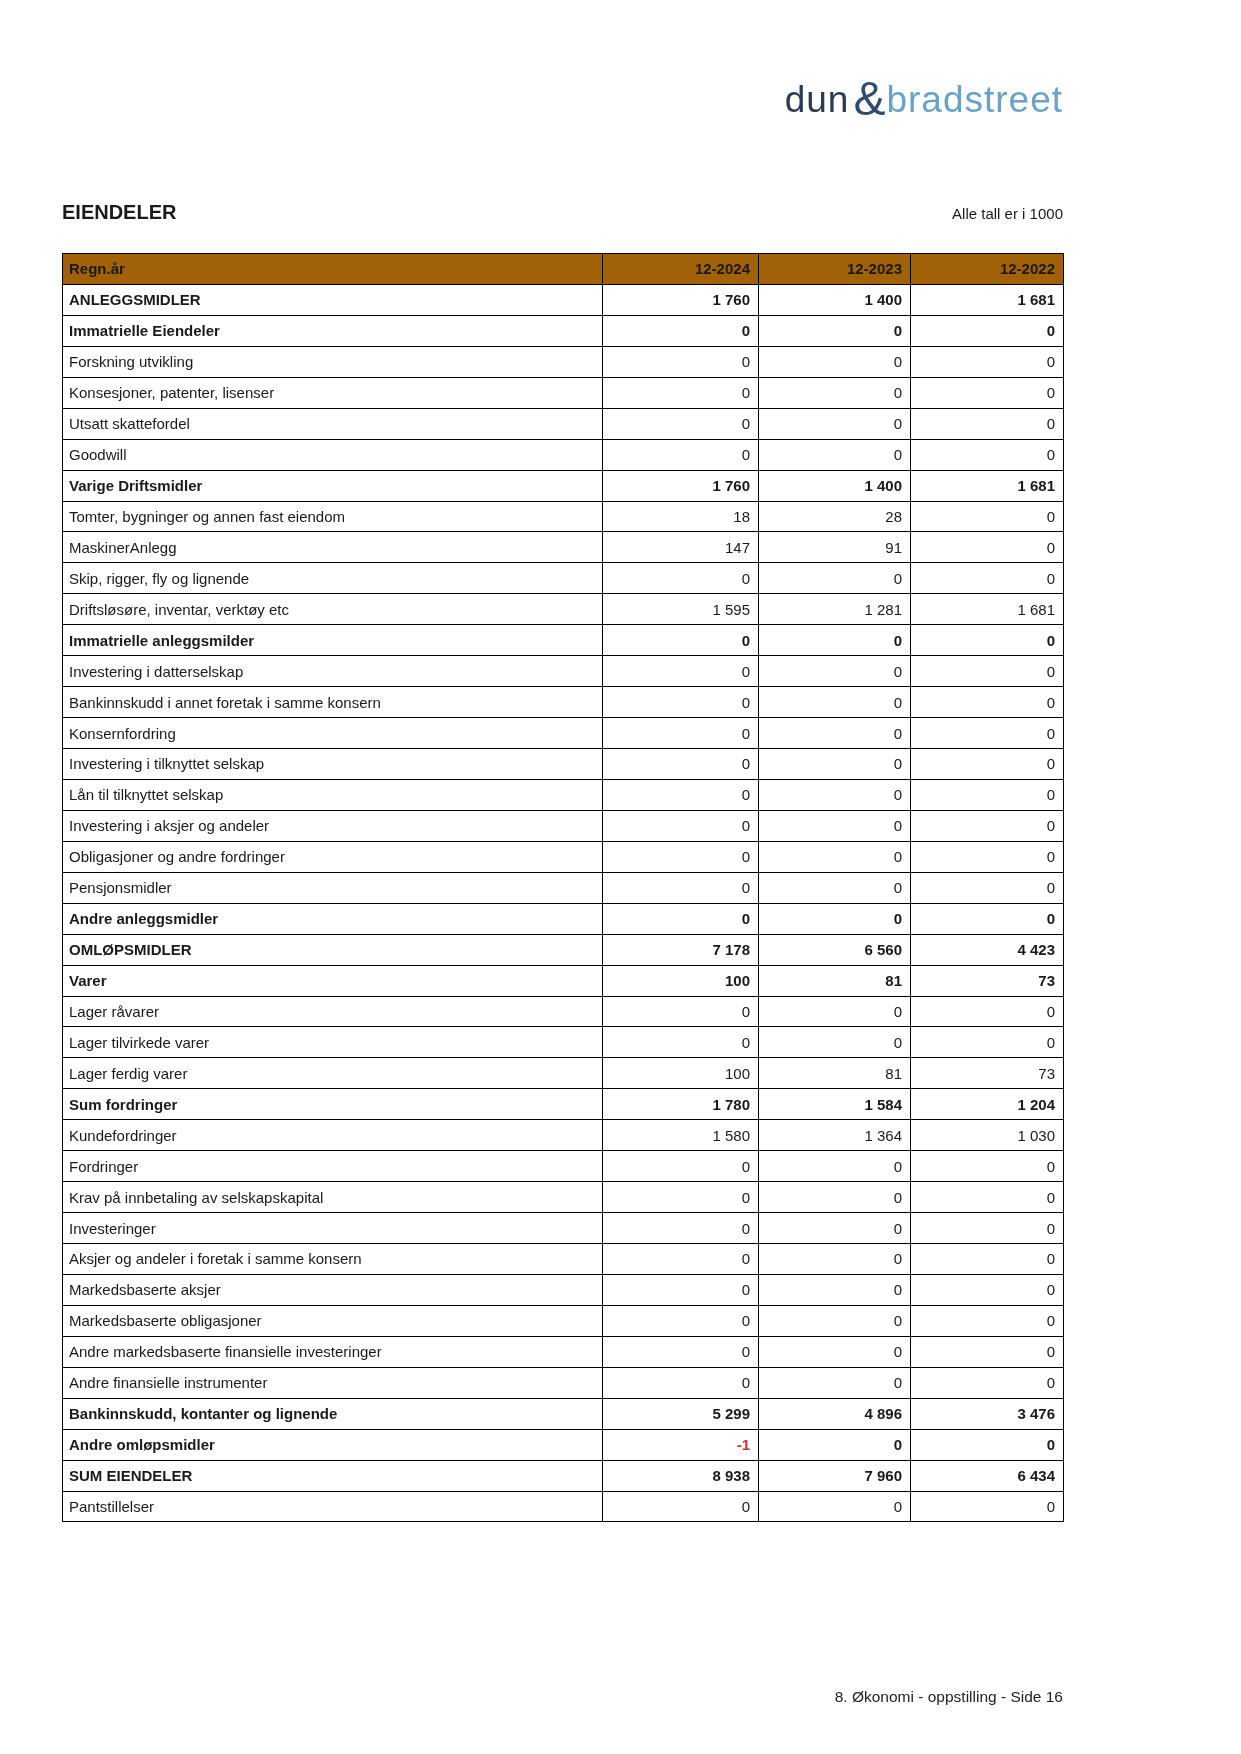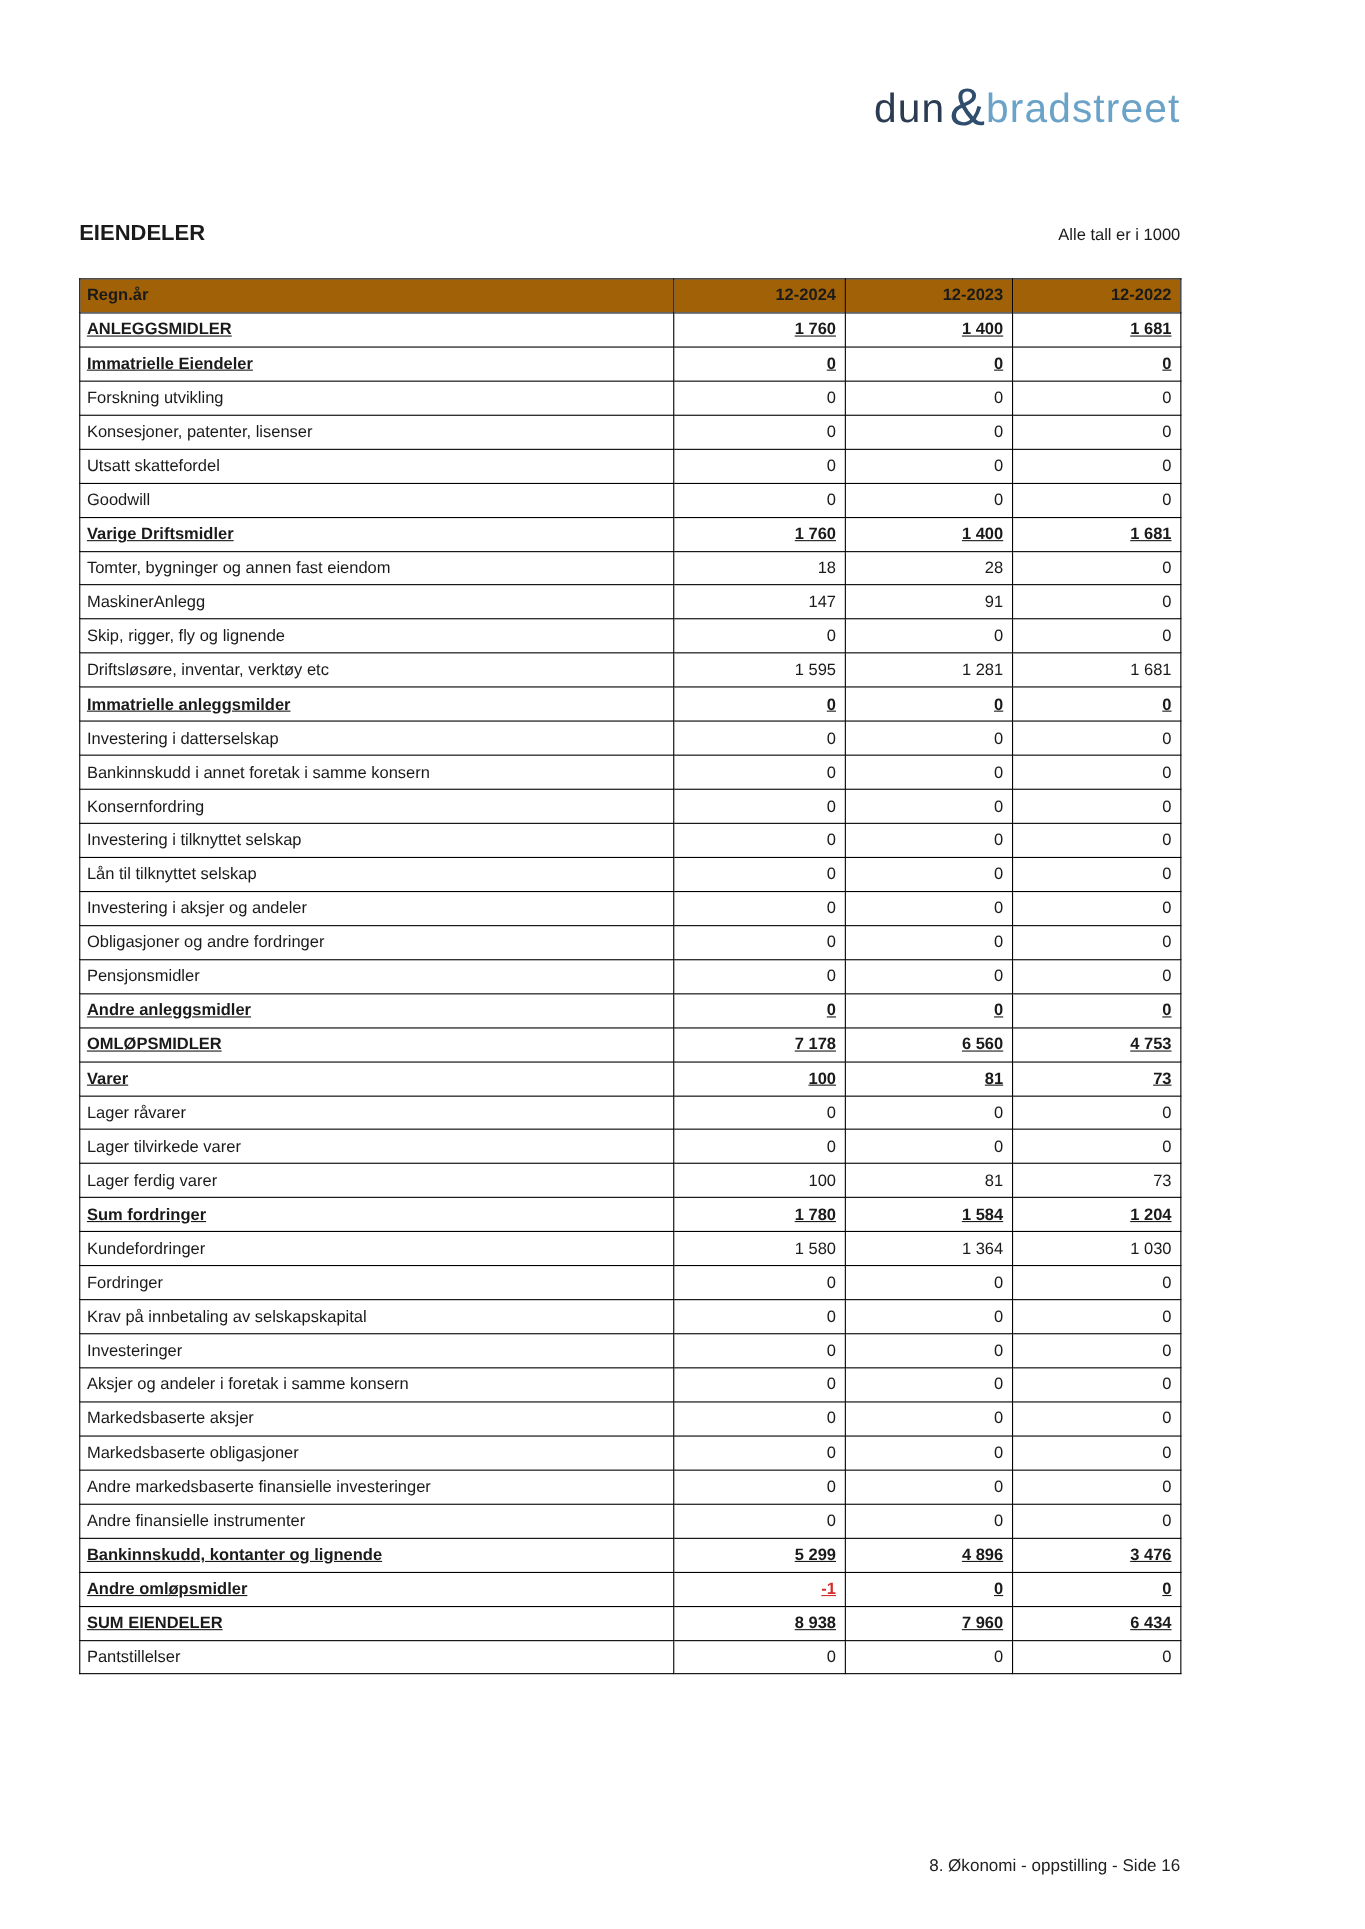--- a/index.html
+++ b/index.html
@@ -10,21 +10,21 @@
   }
   .page {
     position: relative;
     width: 1241px;
     height: 1754px;
     background: #ffffff;
     overflow: hidden;
   }
   .sheet {
     position: absolute;
-    left: 72px;
+    left: 62px;
     top: 0;
     width: 1001px;
     height: 1754px;
   }
   
   .logo {
     position: absolute;
     top: 68px;
     right: 0;
     display: flex;
@@ -106,21 +106,20 @@
     text-align: left;
   }
   table.balance td.num {
     text-align: right;
   }
   table.balance td.label-cell {
     text-align: left;
   }
   table.balance tr.bold td {
     font-weight: bold;
-    text-decoration: underline;
   }
   table.balance td.neg {
     color: #d22d2d;
   }
   
   .footer {
     position: absolute;
     top: 1688px;
     right: 0;
     font-size: 15.5px;
@@ -284,21 +283,21 @@
           <tr class="bold">
             <td class="label-cell">Andre anleggsmidler</td>
             <td class="num">0</td>
             <td class="num">0</td>
             <td class="num">0</td>
           </tr>
           <tr class="bold">
             <td class="label-cell">OMLØPSMIDLER</td>
             <td class="num">7 178</td>
             <td class="num">6 560</td>
-            <td class="num">4 753</td>
+            <td class="num">4 423</td>
           </tr>
           <tr class="bold">
             <td class="label-cell">Varer</td>
             <td class="num">100</td>
             <td class="num">81</td>
             <td class="num">73</td>
           </tr>
           <tr>
             <td class="label-cell">Lager råvarer</td>
             <td class="num">0</td>

